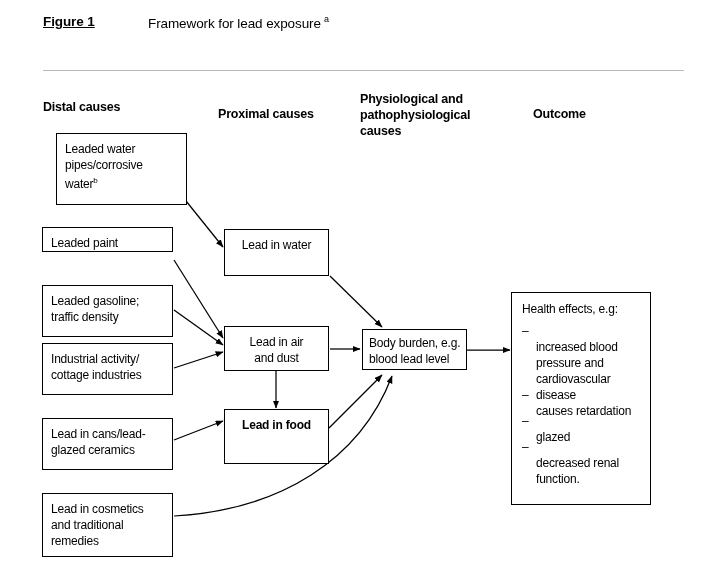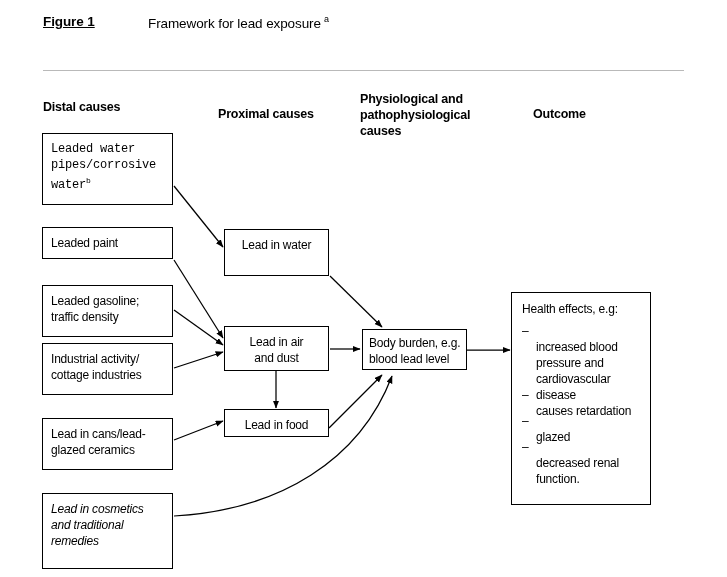--- a/index.html
+++ b/index.html
@@ -163,61 +163,61 @@
       <line x1="276" y1="371" x2="276" y2="408"></line>
 
       <line x1="329" y1="428" x2="382" y2="375"></line>
 
       <path d="M174,516 C 280,510 360,460 392,376"></path>
 
       <line x1="467" y1="350" x2="510" y2="350"></line>
     </g>
   </svg>
 
-  <div class="box" style="left:42px; top:133px; width:131px; height:72px;font-family:Liberation Mono, monospace;">
+  <div class="box" style="left:56px; top:133px; width:131px; height:72px;">
     <div class="txt"><span>Leaded water
 pipes/corrosive
 water</span><span class="sup">b</span></div>
   </div>
 
-  <div class="box" style="left:42px; top:227px; width:131px; height:32px;padding-left:29px;">
+  <div class="box" style="left:42px; top:227px; width:131px; height:25px;padding-left:29px;">
     <div class="txt">Leaded paint</div>
   </div>
 
   <div class="box" style="left:42px; top:285px; width:131px; height:52px;">
     <div class="txt">Leaded gasoline;
 traffic density</div>
   </div>
 
   <div class="box" style="left:42px; top:343px; width:131px; height:52px;">
     <div class="txt">Industrial activity/
 cottage industries</div>
   </div>
 
   <div class="box" style="left:42px; top:418px; width:131px; height:52px;">
     <div class="txt">Lead in cans/lead-
 glazed ceramics</div>
   </div>
 
-  <div class="box" style="left:42px; top:493px; width:131px; height:76px;font-style:italic;">
+  <div class="box" style="left:42px; top:493px; width:131px; height:64px;">
     <div class="txt">Lead in cosmetics
 and traditional
 remedies</div>
   </div>
 
   <div class="box center" style="left:224px; top:229px; width:105px; height:47px;">
     <div class="txt">Lead in water</div>
   </div>
 
   <div class="box center" style="left:224px; top:326px; width:105px; height:45px;">
     <div class="txt">Lead in air
 and dust</div>
   </div>
 
-  <div class="box center" style="left:224px; top:409px; width:105px; height:28px;">
+  <div class="box center" style="left:224px; top:409px; width:105px; height:55px;font-weight:bold;">
     <div class="txt">Lead in food</div>
   </div>
 
   <div class="box" style="left:362px; top:329px; width:105px; height:41px;">
     <div class="txt" style="left:6px; top:5px;">Body burden, e.g.
 blood lead level</div>
   </div>
 
   <div class="box" style="left:511px; top:270px; width:140px; height:213px;margin-top:22px;">
     <div class="eff-title">Health effects, e.g:</div>

